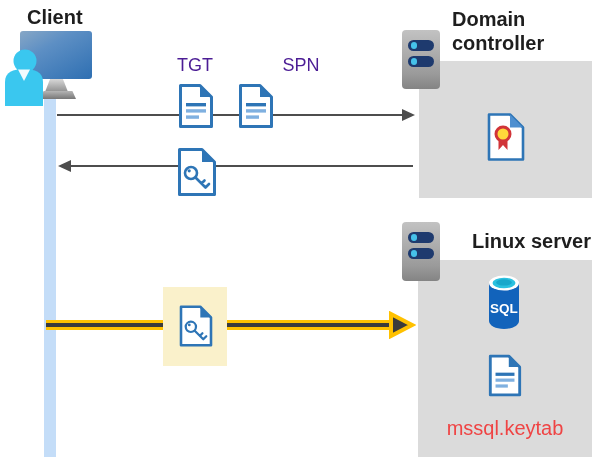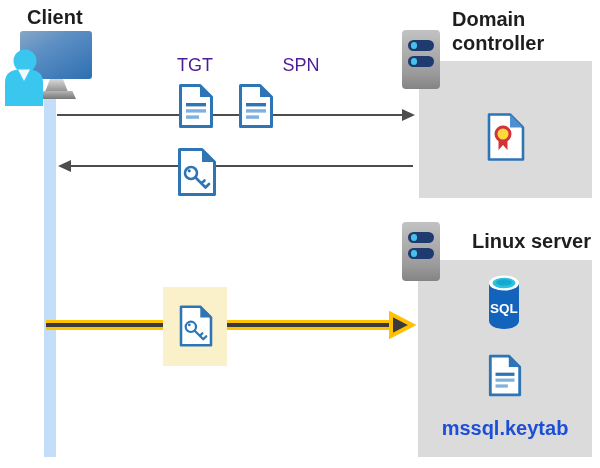--- a/index.html
+++ b/index.html
@@ -1,20 +1,20 @@
 <!DOCTYPE html>
 <html><head>
 <meta charset="utf-8">
 <style>
   html,body{margin:0;padding:0;background:#fff;}
   .canvas{position:relative;width:600px;height:468px;background:#ffffff;overflow:hidden;
           font-family:"Liberation Sans",sans-serif;}
   .header{position:absolute;font-size:20px;font-weight:700;color:#1E1E1E;line-height:24px;z-index:5;}
   .msg-label{position:absolute;font-size:18px;font-weight:400;color:#4c1d95;text-align:center;z-index:5;}
-  .keytab-label{position:absolute;font-size:20px;font-weight:700;color:#1d4ed8;text-align:center;z-index:5;}
+  .keytab-label{position:absolute;font-size:20px;font-weight:400;color:#ef4444;text-align:center;z-index:5;}
   .box{position:absolute;background:#DBDBDB;z-index:0;}
   .lifeline{position:absolute;left:44px;top:99px;width:12px;height:358px;background:#C4DDF8;z-index:1;}
   .hline{position:absolute;height:2px;background:#4D4D4D;z-index:2;}
   .ah-right{position:absolute;width:0;height:0;border-top:6px solid transparent;
             border-bottom:6px solid transparent;border-left:13px solid #4D4D4D;z-index:2;}
   .ah-left{position:absolute;width:0;height:0;border-top:6px solid transparent;
            border-bottom:6px solid transparent;border-right:13px solid #4D4D4D;z-index:2;}
   .yellow-shaft{position:absolute;left:46px;top:320px;width:344px;height:10px;z-index:2;
     background:linear-gradient(to bottom,#FFC100 0 32%,#3B3B3B 32% 68%,#FFC100 68% 100%);}
   .highlight{position:absolute;left:163px;top:287px;width:64px;height:79px;background:#FAF1CB;z-index:3;}

